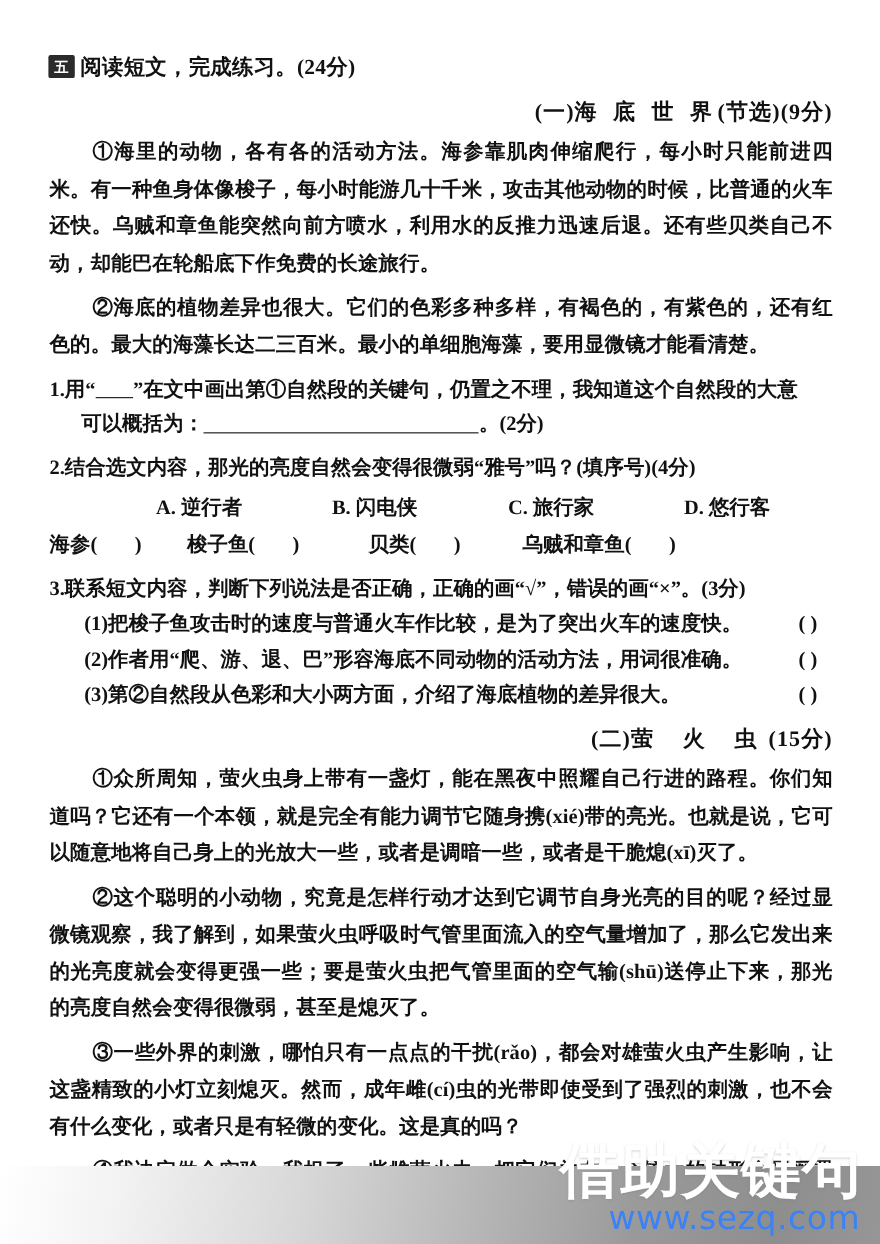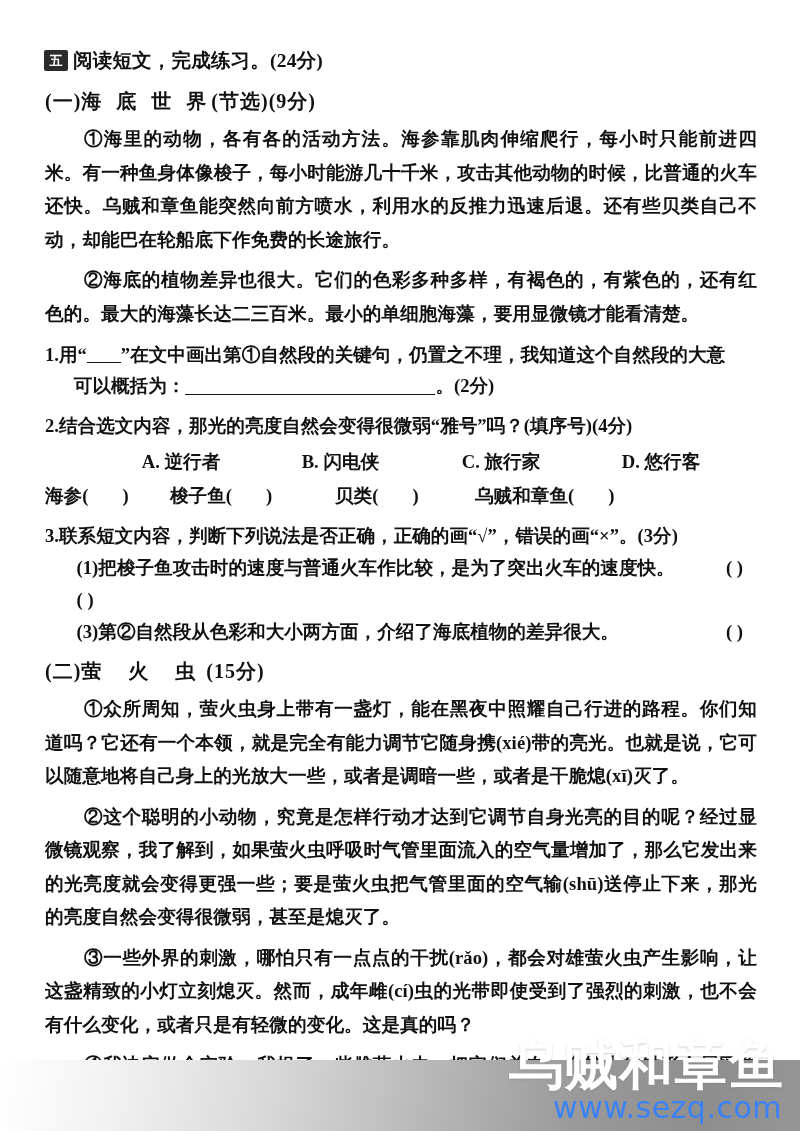--- a/index.html
+++ b/index.html
@@ -46,21 +46,21 @@
     font-size: 13px;
     line-height: 19px;
     text-align: center;
     font-weight: 700;
     border-radius: 1px;
     flex: 0 0 auto;
     box-shadow: 0 0 0 1px #2b2b2b;
   }
 
   .title {
-    text-align: left;
+    text-align: right;
     font-size: 20px;
     font-weight: 700;
     margin-top: 14px;
     letter-spacing: 1px;
   }
   .title .spaced { letter-spacing: 5px; }
   .title .wide { letter-spacing: 11px; }
 
   .para {
     font-size: 18.6px;
@@ -217,34 +217,35 @@
     </div>
 
     <div class="q hang">
       <span>3.</span><span>联系短文内容，判断下列说法是否正确，正确的画“√”，错误的画“×”。(3分)</span>
     </div>
     <div class="sub">
       <span class="txt">(1)把梭子鱼攻击时的速度与普通火车作比较，是为了突出火车的速度快。</span>
       <span class="paren">(          )</span>
     </div>
     <div class="sub">
+      <span class="txt">(2)作者用“爬、游、退、巴”形容海底不同动物的活动方法，用词很准确。</span>
       <span class="paren">(          )</span>
     </div>
     <div class="sub">
       <span class="txt">(3)第②自然段从色彩和大小两方面，介绍了海底植物的差异很大。</span>
       <span class="paren">(          )</span>
     </div>
 
     <div class="title" style="margin-top:11px">
       <span>(二)</span><span class="wide">萤 火 虫</span><span>(15分)</span>
     </div>
 
     <div class="para indent">①众所周知，萤火虫身上带有一盏灯，能在黑夜中照耀自己行进的路程。你们知道吗？它还有一个本领，就是完全有能力调节它随身携(xié)带的亮光。也就是说，它可以随意地将自己身上的光放大一些，或者是调暗一些，或者是干脆熄(xī)灭了。</div>
     <div class="para indent">②这个聪明的小动物，究竟是怎样行动才达到它调节自身光亮的目的呢？经过显微镜观察，我了解到，如果萤火虫呼吸时气管里面流入的空气量增加了，那么它发出来的光亮度就会变得更强一些；要是萤火虫把气管里面的空气输(shū)送停止下来，那光的亮度自然会变得很微弱，甚至是熄灭了。</div>
     <div class="para indent">③一些外界的刺激，哪怕只有一点点的干扰(rǎo)，都会对雄萤火虫产生影响，让这盏精致的小灯立刻熄灭。然而，成年雌(cí)虫的光带即使受到了强烈的刺激，也不会有什么变化，或者只是有轻微的变化。这是真的吗？</div>
     <div class="para indent">④我决定做个实验。我捉了一些雌萤火虫，把它们关在一个较大的钟形金属网罩里。我在金属罩旁边用力敲击了一下，那暴烈的声音竟然对雌萤火虫毫无影响。它似乎什么也没有听到，或是听到了，仍置之不理。它的光亮依然如故，没有丝毫的变化。</div>
 
   </div>
 
   <div class="wm-band"></div>
-  <div class="wm-cn">乌贼和章鱼</div>
+  <div class="wm-cn">借助关键句</div>
   <div class="wm-url">www.sezq.com</div>
 </div>
 
 </body></html>

